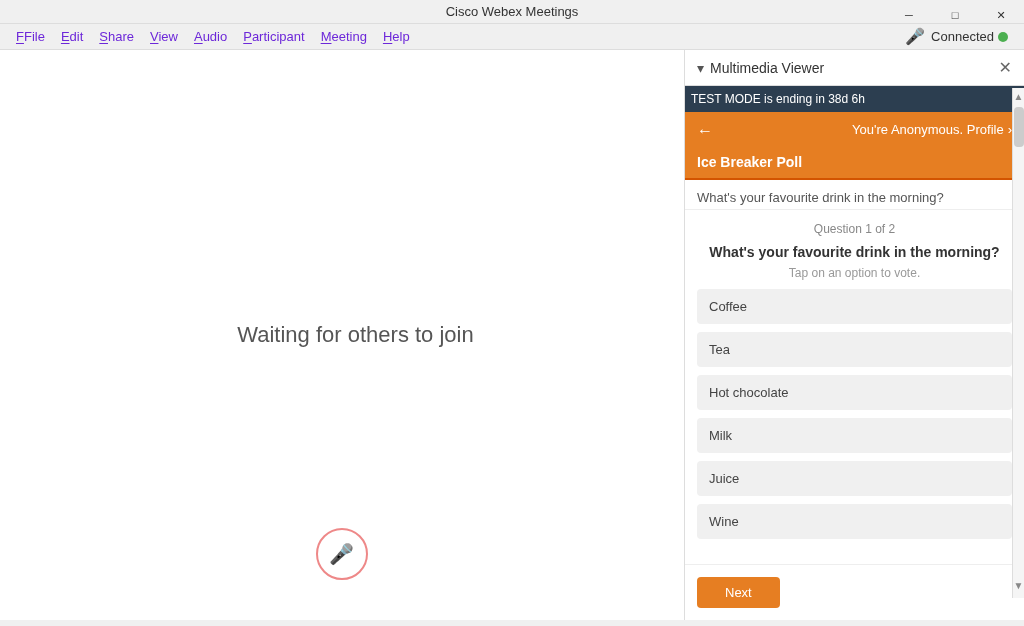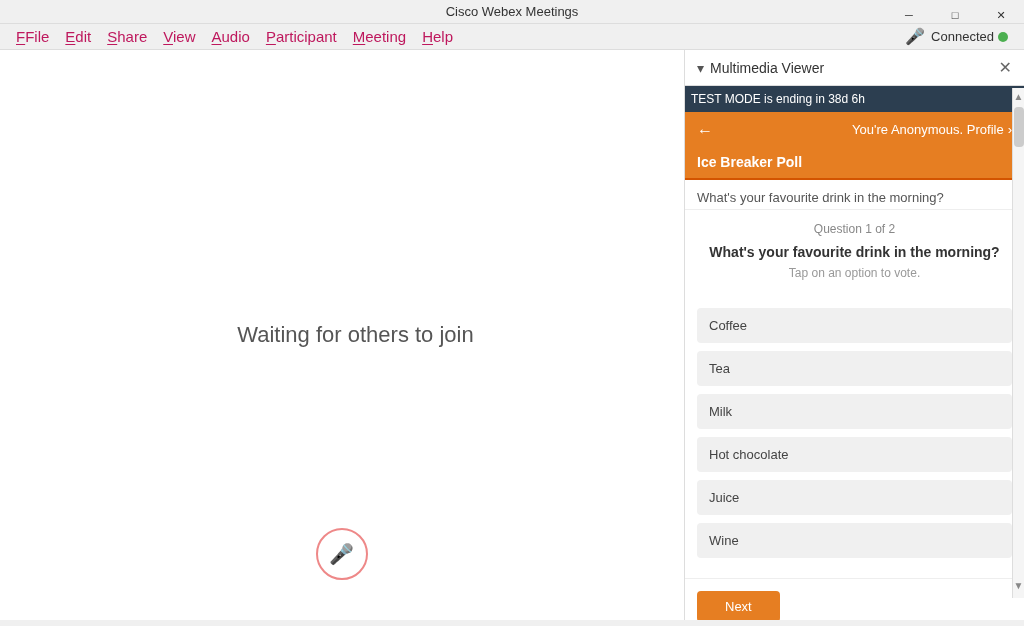--- a/index.html
+++ b/index.html
@@ -44,22 +44,22 @@
       height: 26px;
       display: flex;
       align-items: center;
       padding: 0 8px;
       border-bottom: 1px solid #ddd;
       position: relative;
     }
     .menu-item {
       padding: 2px 8px;
       cursor: pointer;
-      color: #be185d;
-      font-size: 15px;
+      color: #6d28d9;
+      font-size: 13px;
       text-decoration: underline;
       text-decoration-color: transparent;
     }
     .menu-item span { text-decoration: underline; text-underline-offset: 2px; }
     .menu-bar-right {
       position: absolute;
       right: 16px;
       display: flex;
       align-items: center;
       gap: 6px;
@@ -213,21 +213,21 @@
       text-align: center;
       font-size: 14px;
       font-weight: 600;
       color: #333;
       margin-bottom: 6px;
     }
     .tap-instruction {
       text-align: center;
       font-size: 12px;
       color: #999;
-      margin-bottom: 28px;
+      margin-bottom: 9px;
     }
     .poll-option {
       background: #f0f0f0;
       border-radius: 4px;
       padding: 10px 12px;
       margin-bottom: 8px;
       font-size: 13px;
       color: #444;
       cursor: pointer;
     }
@@ -357,22 +357,22 @@
         <span>What's your favourite drink in the morning?</span>
       </div>
 
       <div class="poll-body">
         <div class="question-indicator">Question 1 of 2</div>
         <div class="question-text">What's your favourite drink in the morning?</div>
         <div class="tap-instruction">Tap on an option to vote.</div>
 
         <div class="poll-option">Coffee</div>
         <div class="poll-option">Tea</div>
+        <div class="poll-option">Hot chocolate</div>
         <div class="poll-option">Milk</div>
-        <div class="poll-option">Hot chocolate</div>
         <div class="poll-option">Juice</div>
         <div class="poll-option">Wine</div>
       </div>
 
       <div class="poll-actions">
         <button class="btn-next">Next</button>
       </div>
 
     </div>
 

